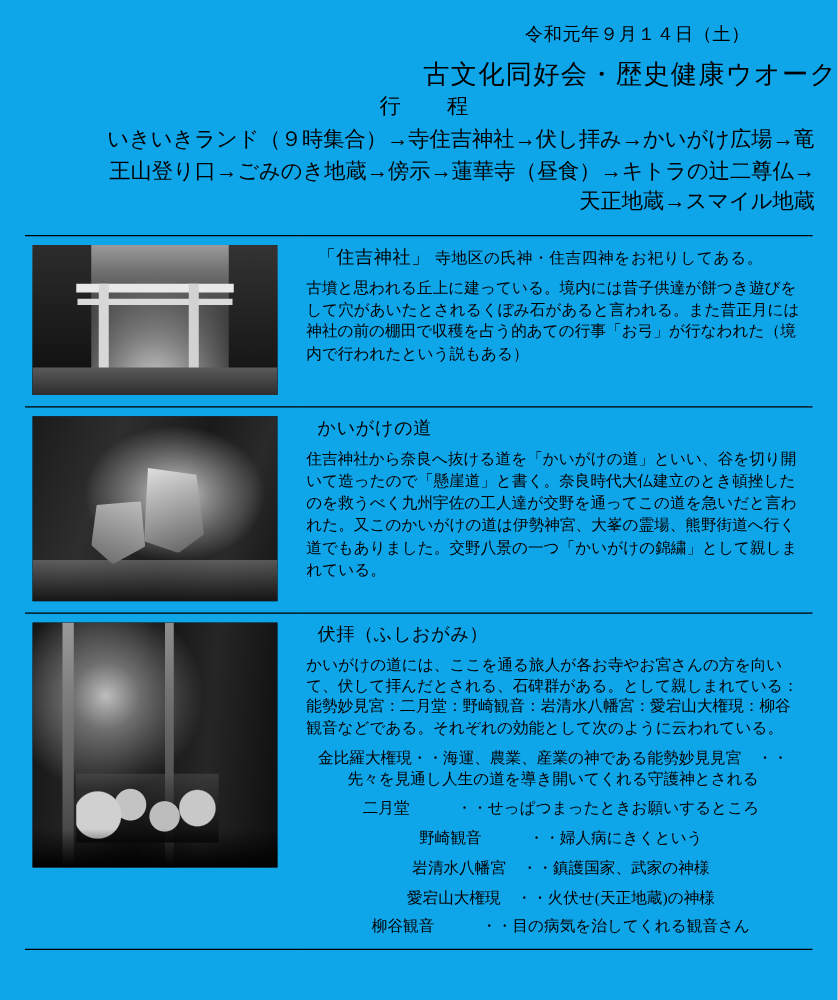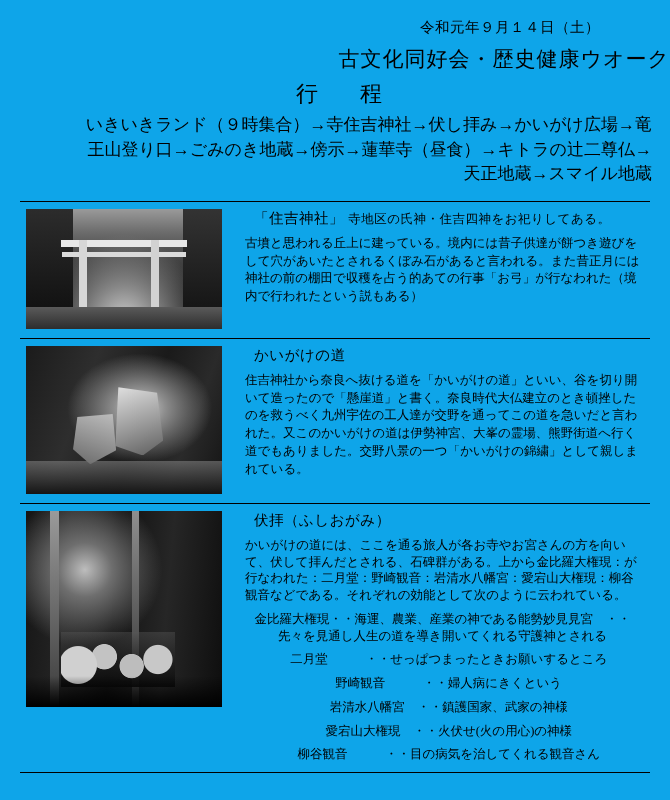--- a/index.html
+++ b/index.html
@@ -32,22 +32,22 @@
     margin-top: 8px;
   }
   .sub-title {
     text-align: center;
     font-size: 17px;
     margin-top: 6px;
     letter-spacing: 0.5px;
   }
   .section-label {
     text-align: center;
-    font-size: 22px;
-    margin-top: 6px;
+    font-size: 17px;
+    margin-top: 0;
     letter-spacing: 10px;
     padding-left: 18px;
   }
   .route {
     font-size: 17px;
     line-height: 1.45;
     padding: 4px 18px 0 72px;
     letter-spacing: 0px;
     text-align: right;
   }
@@ -242,26 +242,26 @@
               <div class="stones"></div>
               <div class="shadow"></div>
             </div>
           </div>
         </td>
         <td>
           <div class="entry-title">
             <span>伏拝（ふしおがみ）</span>
           </div>
           <div class="entry-body tight">
-            <p>かいがけの道には、ここを通る旅人が各お寺やお宮さんの方を向いて、伏して拝んだとされる、石碑群がある。上から金比羅大権現：が行なわれた：二月堂：野崎観音：岩清水八幡宮：愛宕山大権現：柳谷観音などである。それぞれの効能として次のように云われている。</p>
+            <p>かいがけの道には、ここを通る旅人が各お寺やお宮さんの方を向いて、伏して拝んだとされる、石碑群がある。として親しまれている：能勢妙見宮：二月堂：野崎観音：岩清水八幡宮：愛宕山大権現：柳谷観音などである。それぞれの効能として次のように云われている。</p>
             <p class="list-row">金比羅大権現・・海運、農業、産業の神である能勢妙見見宮　・・先々を見通し人生の道を導き開いてくれる守護神とされる</p>
             <p class="list-row">　二月堂　　　・・せっぱつまったときお願いするところ</p>
             <p class="list-row">　野崎観音　　　・・婦人病にきくという</p>
             <p class="list-row">　岩清水八幡宮　・・鎮護国家、武家の神様</p>
-            <p class="list-row">　愛宕山大権現　・・火伏せ(火の用心)の神様</p>
+            <p class="list-row">　愛宕山大権現　・・火伏せ(天正地蔵)の神様</p>
             <p class="list-row">　柳谷観音　　　・・目の病気を治してくれる観音さん</p>
           </div>
         </td>
       </tr>
     </tbody>
   </table>
 
 </div>
 
 </body></html>

